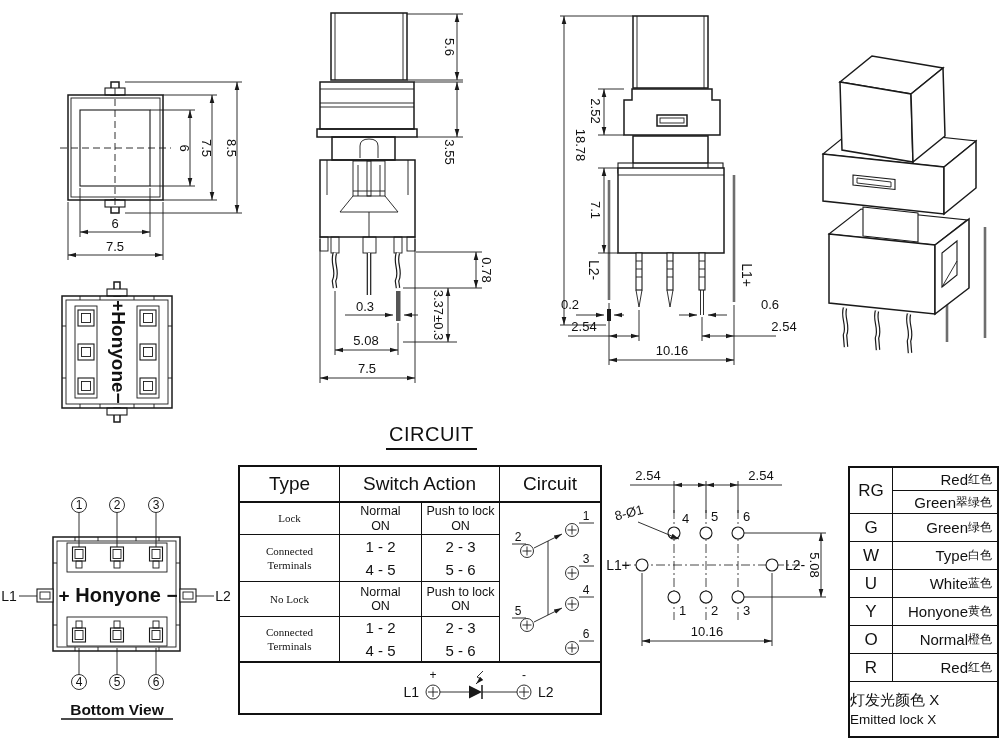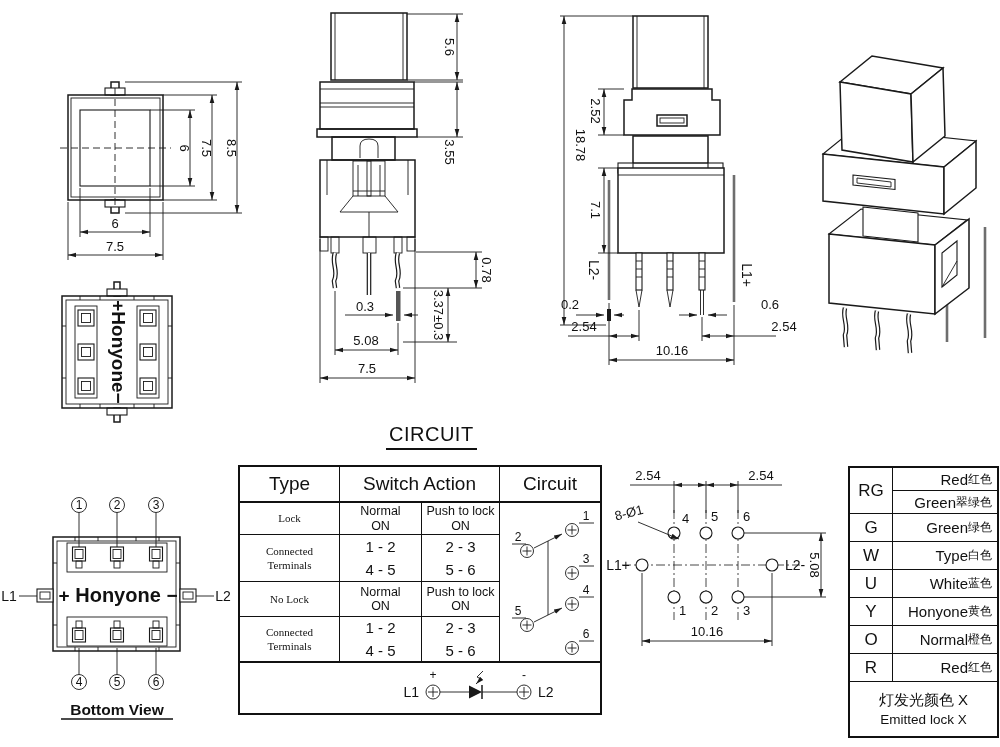--- a/index.html
+++ b/index.html
@@ -45,21 +45,21 @@
   
   .colortable{position:absolute;left:848px;top:466px;width:147px;border:2px solid #111;}
   .crow{display:flex;border-bottom:1px solid #111;}
   .ccode{width:42px;border-right:1px solid #111;display:flex;align-items:center;justify-content:center;font-size:17px;}
   .cnames{flex:1;display:flex;flex-direction:column;justify-content:center;}
   .cline{display:flex;justify-content:flex-end;align-items:center;padding:0 5px;height:27px;}
   .cline.sub{height:22px;}
   .cline.sub:first-child{border-bottom:1px solid #111;}
   .cen{font-size:15px;}
   .ccn{font-size:12px;}
-  .cfoot{height:54px;display:flex;flex-direction:column;align-items:center;justify-content:center;gap:2px;}
+  .cfoot{height:54px;display:flex;flex-direction:column;justify-content:center;gap:2px;}
   .fcn{font-size:15px;}
   .fen{font-size:13.5px;}
 </style>
 </head>
 <body>
 
 <div id="sheet">
 
 <svg width="0" height="0">
   <defs>

